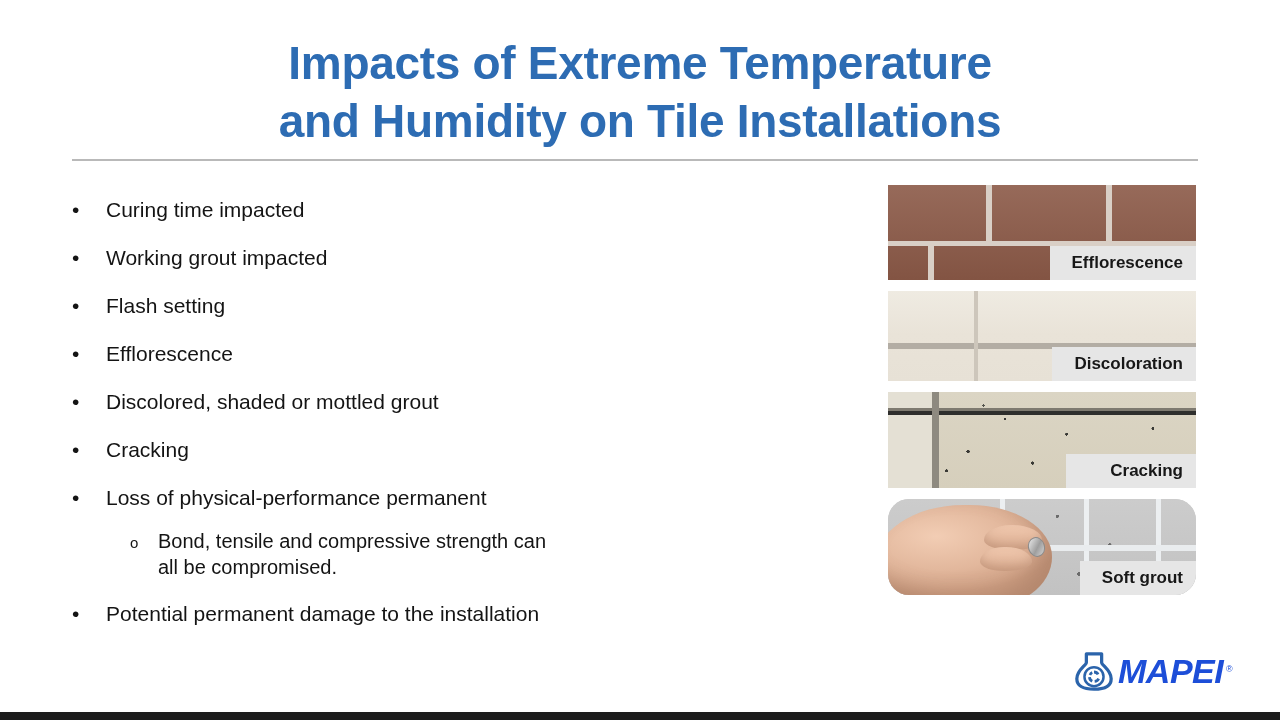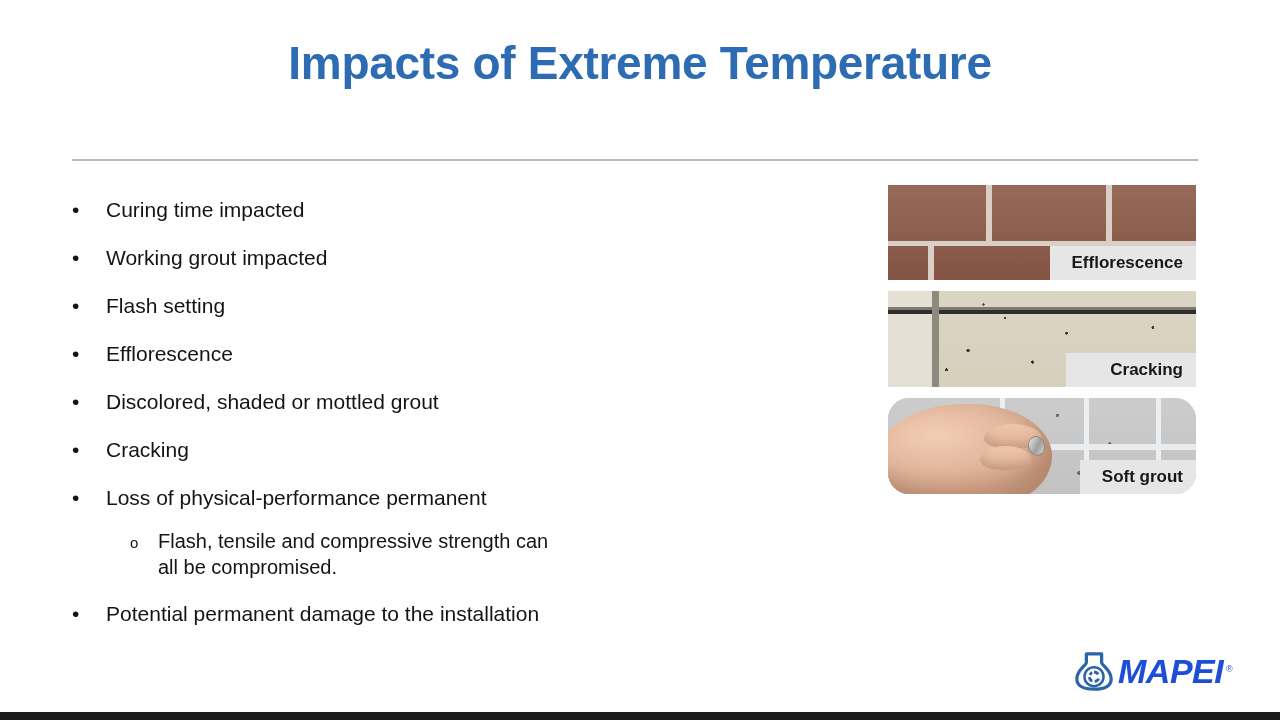--- a/index.html
+++ b/index.html
@@ -217,20 +217,21 @@
     font-weight:normal;
   }
 </style>
 </head>
 <body>
 
 <div id="slide">
 
   <div class="title-block">
     <div class="title-line">Impacts of Extreme Temperature</div>
+    <div class="title-line">and Humidity on Tile Installations</div>
   </div>
   <div class="divider"></div>
 
   <div class="bullets">
 
     <div class="b-row">
       <span class="b-mark">•</span>
       <span class="b-text">Curing time impacted</span>
     </div>
 
@@ -259,21 +260,21 @@
       <span class="b-text">Cracking</span>
     </div>
 
     <div class="b-row">
       <span class="b-mark">•</span>
       <span class="b-text">Loss of physical-performance permanent</span>
     </div>
 
     <div class="b-row sub">
       <span class="b-mark">o</span>
-      <span class="b-text">Flash, tensile and compressive strength can
+      <span class="b-text">Bond, tensile and compressive strength can
 all be compromised.</span>
     </div>
 
     <div class="b-row">
       <span class="b-mark">•</span>
       <span class="b-text">Potential permanent damage to the installation</span>
     </div>
   </div>
 
   <div class="panels">
@@ -281,20 +282,26 @@
     <div class="panel" id="panel-efflorescence">
       <div class="art"></div>
       <div class="grout-h" style="left:0;right:0;top:56px;height:5px;"></div>
       <div class="grout-v" style="top:0;height:56px;left:98px;width:6px;"></div>
       <div class="grout-v" style="top:0;height:56px;left:218px;width:6px;"></div>
       <div class="grout-v" style="top:61px;bottom:0;left:40px;width:6px;"></div>
       <div class="grout-v" style="top:61px;bottom:0;left:168px;width:6px;"></div>
       <div class="cap">Efflorescence</div>
     </div>
 
+    <div class="panel" id="panel-discoloration">
+      <div class="art"></div>
+      <div class="grout-gray" style="left:0;right:0;top:52px;height:6px;"></div>
+      <div class="grout-gray" style="top:0;bottom:0;left:86px;width:4px;background:#cdc6bb;"></div>
+      <div class="cap">Discoloration</div>
+    </div>
 
     <div class="panel" id="panel-cracking">
       <div class="art"></div>
       <div style="position:absolute;left:0;top:0;width:44px;bottom:0;background:#e4e0d4;"></div>
       <div class="crack" style="top:18px;"></div>
       <div style="position:absolute;left:44px;top:0;width:7px;bottom:0;background:#8e8a80;"></div>
       <div class="cap" style="padding-left:44px;">Cracking</div>
     </div>
 
     <div class="panel" id="panel-softgrout">

